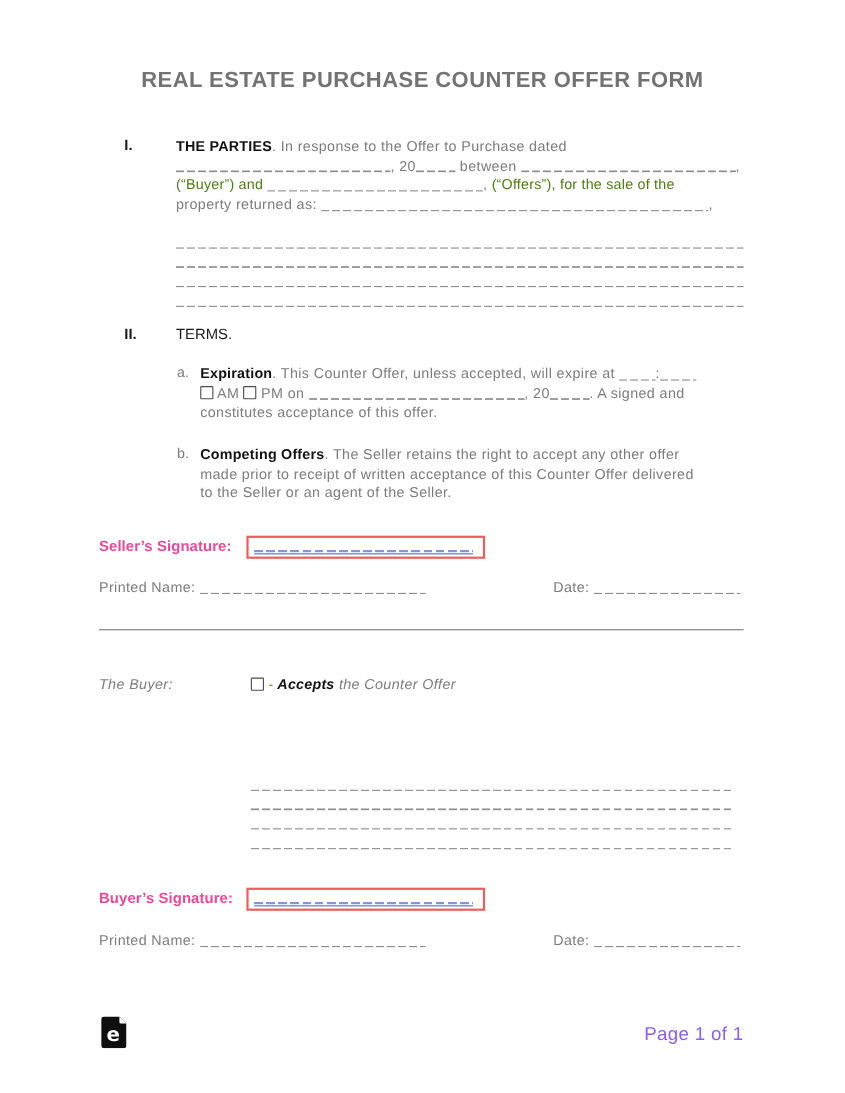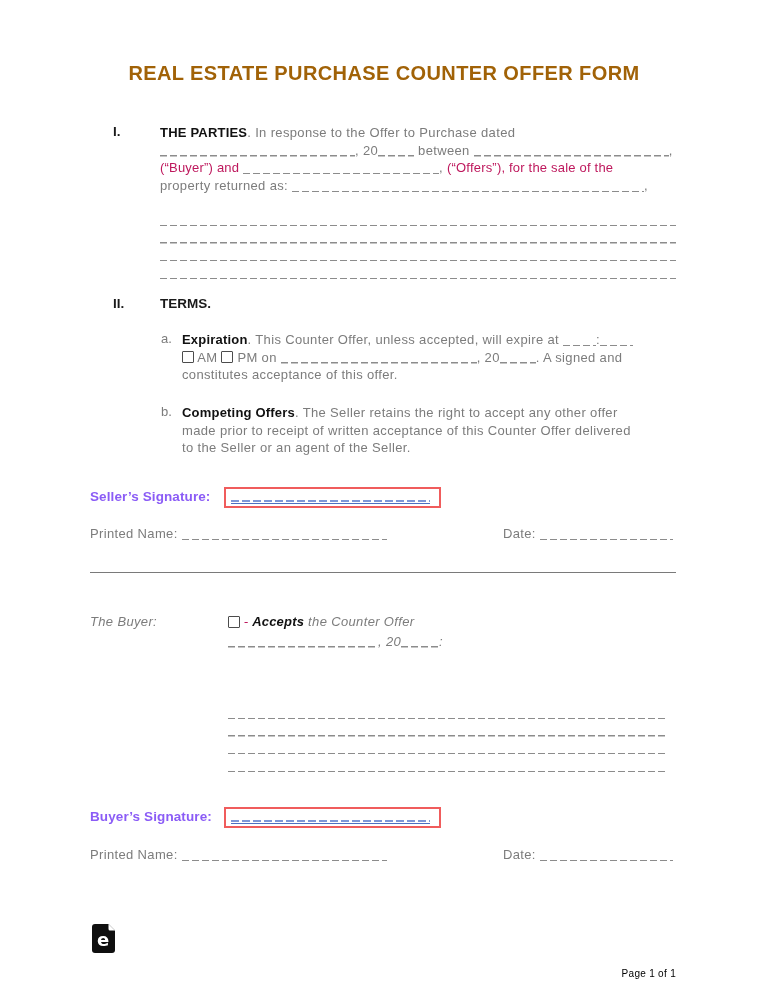--- a/index.html
+++ b/index.html
@@ -1,40 +1,40 @@
 <!DOCTYPE html>
 <html><head>
 <meta charset="utf-8">
 <style>
   html,body{margin:0;padding:0;background:#ffffff;}
   .page{position:relative;width:768px;height:994px;background:#ffffff;overflow:hidden;
         font-family:"Liberation Sans",sans-serif;}
   .abs{position:absolute;}
   .title{position:absolute;left:0;top:62px;width:768px;text-align:center;
-         font-size:20px;font-weight:700;color:#a16207;letter-spacing:.4px;}
+         font-size:20px;font-weight:700;color:#737373;letter-spacing:.4px;}
   .line{height:17.7px;line-height:17.7px;font-size:13px;white-space:nowrap;}
   .line20{height:19.8px;line-height:19.8px;font-size:13px;white-space:nowrap;font-style:italic;}
   .tg{color:#7c7c7c;letter-spacing:.35px;}
-  .td{color:#be185d;letter-spacing:.2px;}
+  .td{color:#4d7c0f;letter-spacing:.2px;}
   .tb{color:#111111;font-weight:700;letter-spacing:.2px;}
   .bold-num{font-size:13.5px;font-weight:700;color:#1a1a1a;}
-  .bold-head{font-size:13.5px;font-weight:700;color:#1a1a1a;}
+  .bold-head{font-size:13.5px;font-weight:400;color:#1a1a1a;}
   .sub-letter{font-size:13px;color:#7c7c7c;}
-  .sig-label{font-size:13.5px;font-weight:700;color:#8b5cf6;letter-spacing:.1px;}
+  .sig-label{font-size:13.5px;font-weight:700;color:#ec4899;letter-spacing:.1px;}
   .bl{display:inline-block;height:11px;vertical-align:-2px;
       background:repeating-linear-gradient(90deg,#8c8c8c 0 7px,transparent 7px 10px) 0 100%/100% 1.5px no-repeat;}
   .cb{display:inline-block;width:10px;height:10px;border:1.5px solid #4c4c4c;
       border-radius:1px;vertical-align:-1.5px;background:#fff;}
   .sigbox{width:217px;height:21px;border:2px solid #f05c5c;box-sizing:border-box;background:#fff;}
   .sigline{position:absolute;left:5px;right:9px;bottom:2px;height:4px;
       background:repeating-linear-gradient(90deg,#7e97d8 0 8px,transparent 8px 11px) 0 0/100% 2.2px no-repeat,
                  linear-gradient(#4f6fc2,#4f6fc2) 0 100%/100% 1.2px no-repeat;}
   .divider{width:586px;border-top:1px solid #7a7a7a;height:0;}
   .indent19{margin-left:19px;}
-  .page-ind{font-size:10px;color:#000000;letter-spacing:.3px;margin-top:38px;}
+  .page-ind{font-size:17px;color:#8b5cf6;letter-spacing:.3px;}
 </style>
 </head>
 <body>
 
 <div class="page">
 
   <div class="title">REAL ESTATE PURCHASE COUNTER OFFER FORM</div>
 
   <div class="abs bold-num" style="left:113px;top:124px">I.</div>
   <div class="abs" style="left:160px;top:124px">
@@ -72,21 +72,20 @@
     <div class="sigline"></div>
   </div>
   <div class="abs line" style="left:90px;top:525px"><span class="tg">Printed Name: </span><span class="bl" style="width: 205px;"></span></div>
   <div class="abs line" style="left:503px;top:525px"><span class="tg">Date: </span><span class="bl" style="width: 133px;"></span></div>
 
   <div class="abs divider" style="left:90px;top:572px"></div>
 
   <div class="abs line20 tg" style="left:90px;top:612px">The Buyer:</div>
   <div class="abs" style="left:228px;top:612px">
     <div class="line20"><span class="cb"></span><span class="td"> - </span><span class="tb">Accepts</span><span class="tg"> the Counter Offer</span></div>
-    <div class="line20"><span class="bl" style="width: 150px;"></span><span class="tg">, 20</span><span class="bl" style="width: 38px;"></span><span class="tg">:</span></div>
   </div>
   <div class="abs" style="left:228px;top:704px">
     <div class="line"><span class="bl" style="width: 440px;"></span></div>
     <div class="line"><span class="bl" style="width: 440px;"></span></div>
     <div class="line"><span class="bl" style="width: 440px;"></span></div>
     <div class="line"><span class="bl" style="width: 440px;"></span></div>
   </div>
 
   <div class="abs sig-label" style="left:90px;top:809px">Buyer’s Signature:</div>
   <div class="abs sigbox" style="left:224px;top:807px">

